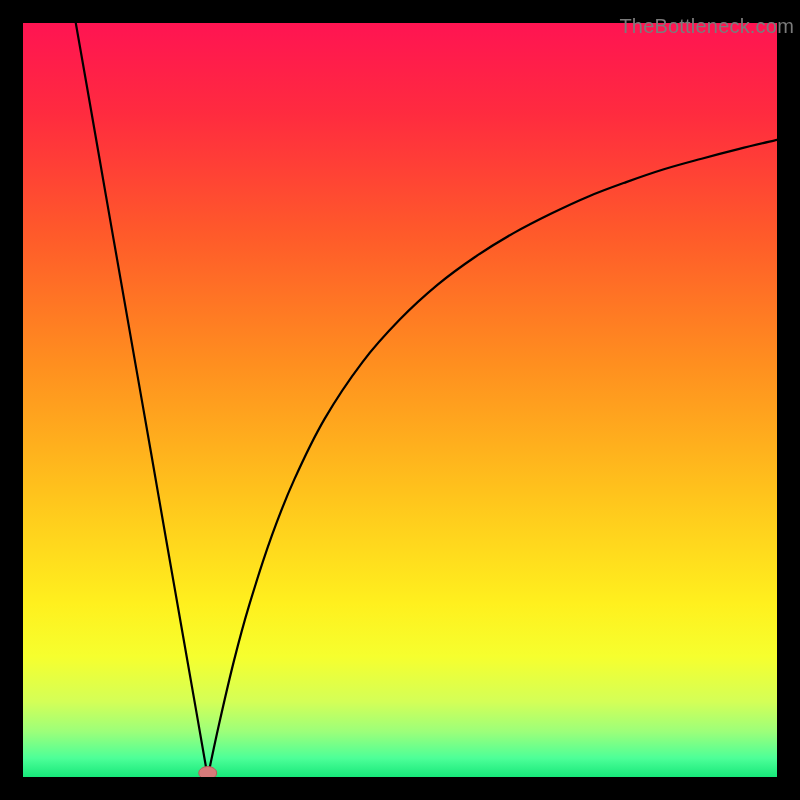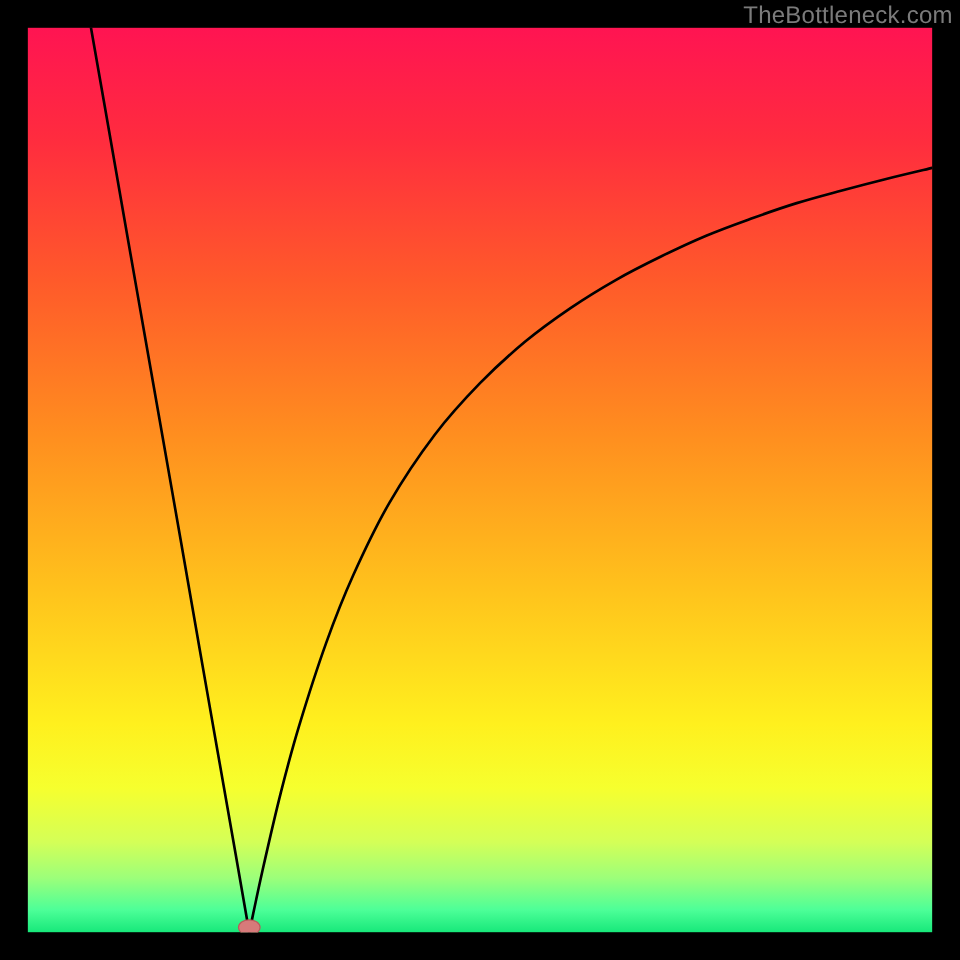--- a/index.html
+++ b/index.html
@@ -22,21 +22,21 @@
   .plot {
     position: absolute;
     left: 0;
     top: 0;
     width: 754px;
     height: 754px;
     display: block;
   }
   .watermark {
     position: absolute;
-    top: 2px;
+    top: 15px;
     right: 6px;
     color: #7b7b7b;
     font-size: 20px;
     font-weight: 500;
     letter-spacing: 0.2px;
     user-select: none;
   }
 </style>
 </head>
 <body>

